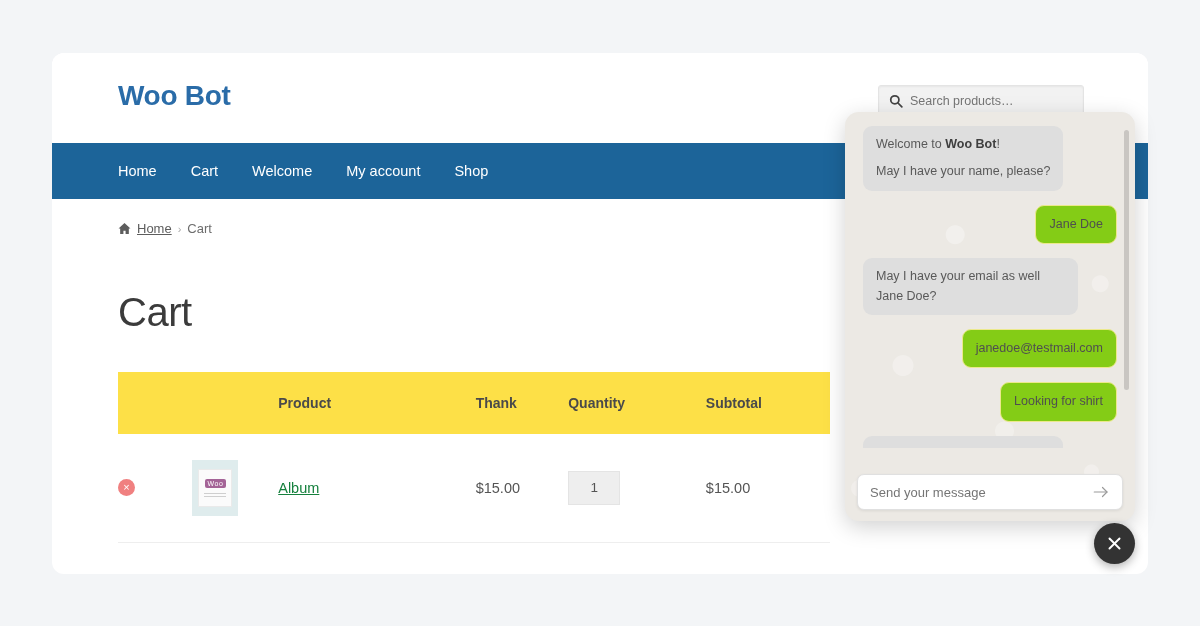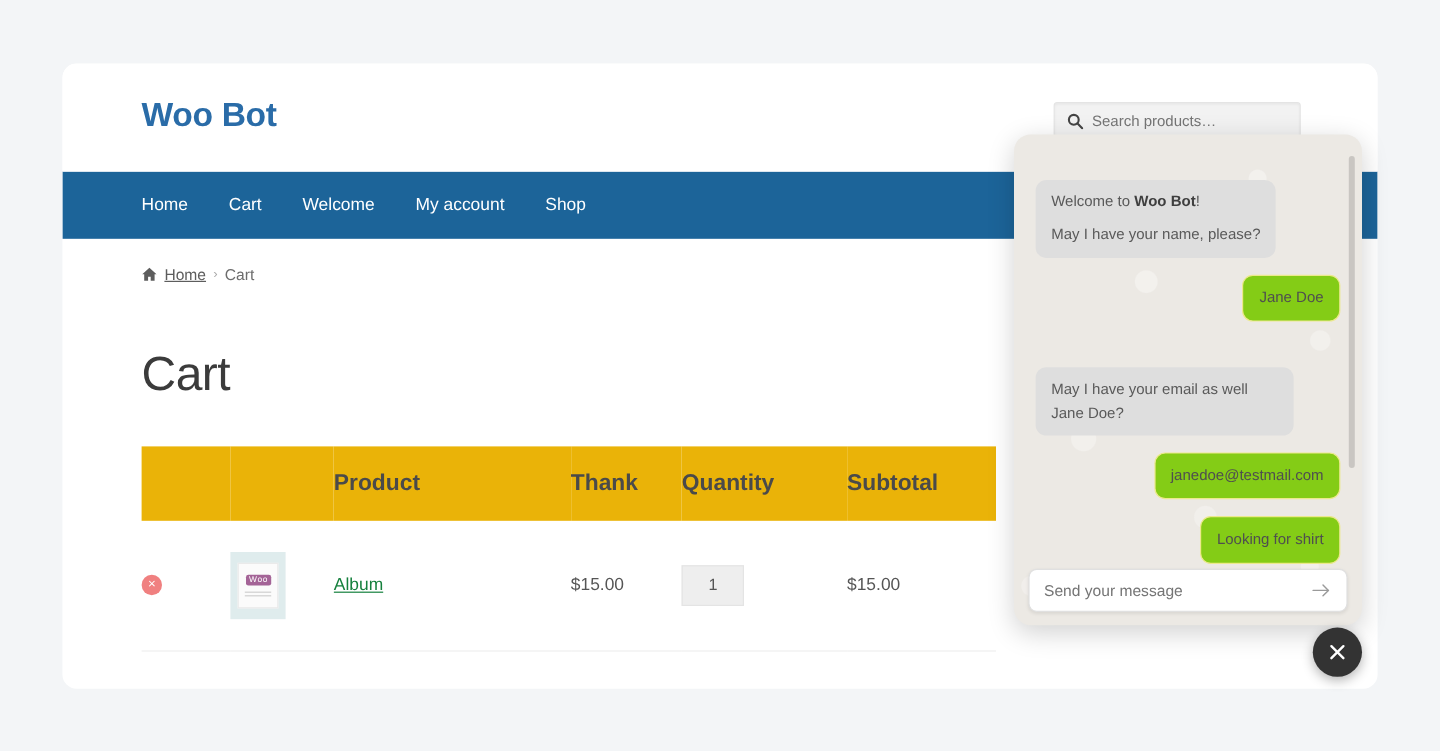--- a/index.html
+++ b/index.html
@@ -92,23 +92,23 @@
   }
 
   
   .cart-table {
     margin: 37px 66px 0 66px;
     width: 712px;
     border-collapse: collapse;
     font-size: 14.5px;
   }
   .cart-table thead th {
-    background: #eab308;
+    background: #fde047;
     height: 62px;
-    font-size: 19px;
+    font-size: 14px;
     font-weight: bold;
     color: #4a4a4a;
     text-align: left;
     padding: 0 0 0 0;
     vertical-align: middle;
   }
   .col-remove { width: 66px; }
   .col-thumb  { width: 76px; }
   .col-product{ width: 175px; }
   .col-price  { width: 82px; }
@@ -209,21 +209,20 @@
     padding: 9px 13px;
     font-size: 12.5px;
     line-height: 1.55;
     color: #595959;
     border-radius: 9px;
     position: relative;
   }
   .bubble.bot {
     align-self: flex-start;
     background: #dedede;
-    margin-top: 24px;
   }
   .bubble.user {
     align-self: flex-end;
     background: #84cc16;
     border: 1px solid #ece98c;
     color: #4f4f4f;
   }
   .bubble.partial {
     align-self: flex-start;
     background: #dedede;

